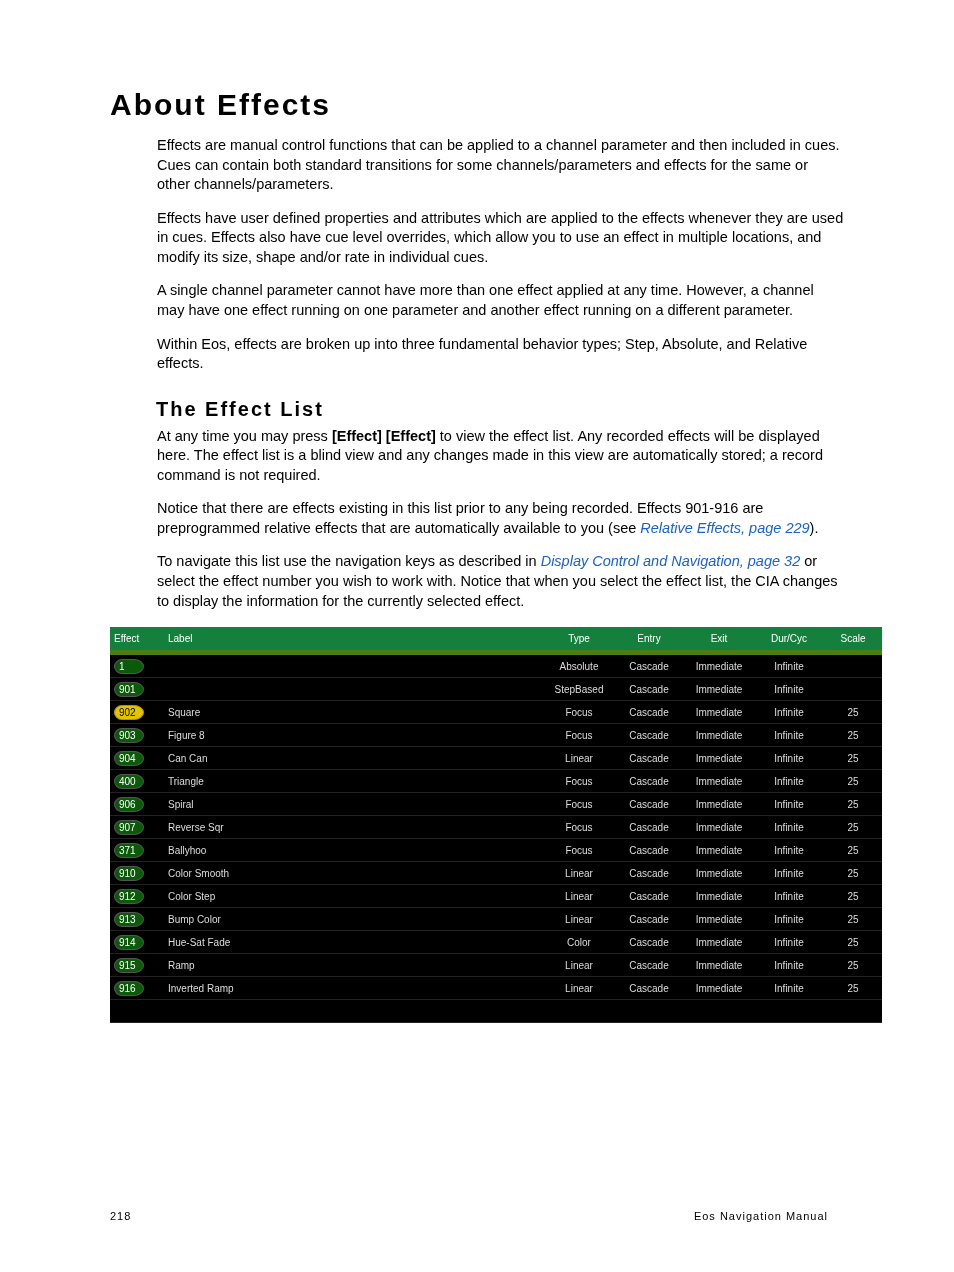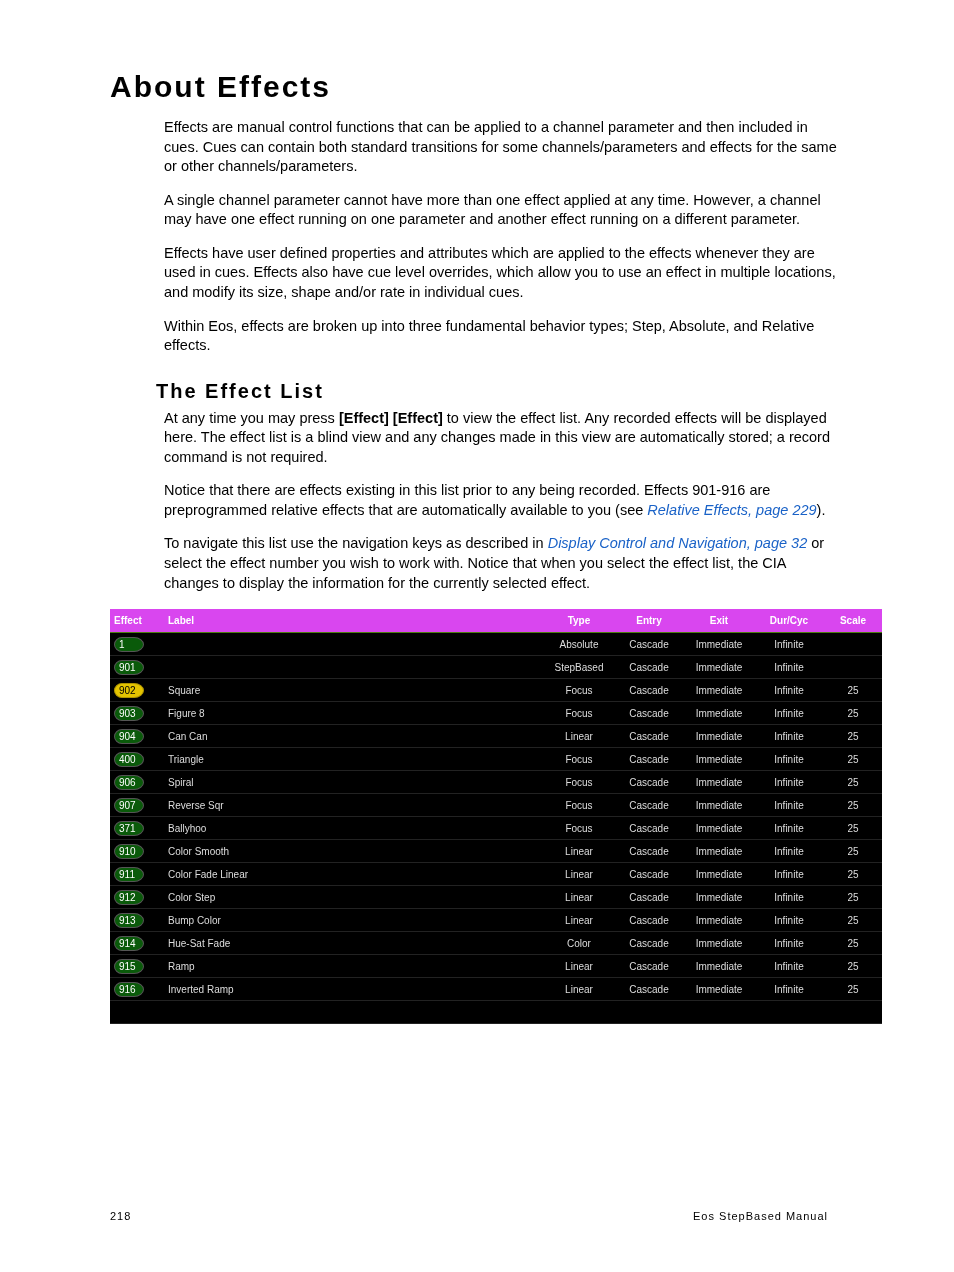--- a/index.html
+++ b/index.html
@@ -6,21 +6,21 @@
     margin: 0;
     padding: 0;
     background: #fff;
     font-family: Arial, Helvetica, sans-serif;
     color: #000;
   }
   .page {
     width: 954px;
     height: 1272px;
     box-sizing: border-box;
-    padding: 70px 110px 50px 110px;
+    padding: 88px 110px 50px 110px;
     position: relative;
     border-radius: 26px;
   }
   h1.main-title {
     font-size: 30px;
     font-weight: bold;
     letter-spacing: 2px;
     margin: 0 0 14px 0;
   }
   h2.sub-title {
@@ -28,47 +28,47 @@
     font-weight: bold;
     letter-spacing: 2px;
     margin: 24px 0 6px 8px;
   }
   .body-block {
     margin-left: 38px;
   }
   p {
     font-size: 14.5px;
     line-height: 1.35;
-    margin: 0 0 14px 16px;
+    margin: 0 0 14px 9px;
   }
   .inline-bold { font-weight: bold; }
   a.xref {
     color: #1a62c7;
     font-style: italic;
     text-decoration: none;
   }
   
   .fx-table-wrap {
     margin: 16px -38px 0 -38px;
     background: #000;
     padding: 0;
   }
   table.fx {
     width: 100%;
     border-collapse: collapse;
     font-size: 10px;
     color: #fff;
   }
   table.fx th {
-    background: #d946ef;
+    background: #15803d;
     color: #fff;
-    font-weight: bold;
+    font-weight: normal;
     padding: 6px 4px;
     text-align: left;
-    border-bottom: 1px solid #4d7c0f;
+    border-bottom: 5px solid #4d7c0f;
   }
   table.fx th.center, table.fx td.center { text-align: center; }
   table.fx td {
     padding: 2px 4px;
     height: 18px;
     border-bottom: 1px solid #222;
     color: #ddd;
     vertical-align: middle;
   }
   td.effect-cell {
@@ -108,22 +108,22 @@
   }
 </style>
 </head>
 <body>
 
 <div class="page">
   <h1 class="main-title">About Effects</h1>
 
   <div class="body-block">
     <p>Effects are manual control functions that can be applied to a channel parameter and then included in cues. Cues can contain both standard transitions for some channels/parameters and effects for the same or other channels/parameters.</p>
+    <p>Effects have user defined properties and attributes which are applied to the effects whenever they are used in cues. Effects also have cue level overrides, which allow you to use an effect in multiple locations, and modify its size, shape and/or rate in individual cues.</p>
     <p>A single channel parameter cannot have more than one effect applied at any time. However, a channel may have one effect running on one parameter and another effect running on a different parameter.</p>
-    <p>Effects have user defined properties and attributes which are applied to the effects whenever they are used in cues. Effects also have cue level overrides, which allow you to use an effect in multiple locations, and modify its size, shape and/or rate in individual cues.</p>
     <p>Within Eos, effects are broken up into three fundamental behavior types; Step, Absolute, and Relative effects.</p>
 
     <h2 class="sub-title">The Effect List</h2>
 
     <p>
       <span>At any time you may press </span><span class="inline-bold">[Effect] [Effect]</span><span> to view the effect list. Any recorded effects will be displayed here. The effect list is a blind view and any changes made in this view are automatically stored; a record command is not required.</span>
     </p>
 
     <p>
       <span>Notice that there are effects existing in this list prior to any being recorded. Effects 901-916 are preprogrammed relative effects that are automatically available to you (see </span><a href="#" class="xref">Relative Effects, page 229</a><span>).</span>
@@ -231,29 +231,20 @@
             <tr>
               <td class="effect-cell"><span class="chip green">910</span></td>
               <td class="label-cell">Color Smooth</td>
               <td class="center">Linear</td>
               <td class="center">Cascade</td>
               <td class="center">Immediate</td>
               <td class="center">Infinite</td>
               <td class="center">25</td>
             </tr>
             <tr>
-              <td class="effect-cell"><span class="chip green">911</span></td>
-              <td class="label-cell">Color Fade Linear</td>
-              <td class="center">Linear</td>
-              <td class="center">Cascade</td>
-              <td class="center">Immediate</td>
-              <td class="center">Infinite</td>
-              <td class="center">25</td>
-            </tr>
-            <tr>
               <td class="effect-cell"><span class="chip green">912</span></td>
               <td class="label-cell">Color Step</td>
               <td class="center">Linear</td>
               <td class="center">Cascade</td>
               <td class="center">Immediate</td>
               <td class="center">Infinite</td>
               <td class="center">25</td>
             </tr>
             <tr>
               <td class="effect-cell"><span class="chip green">913</span></td>
@@ -300,15 +291,15 @@
               <td>&nbsp;</td>
               <td>&nbsp;</td>
             </tr>
           </tbody>
       </table>
     </div>
   </div>
 
   <div class="footer">
     <span>218</span>
-    <span>Eos StepBased Manual</span>
+    <span>Eos Navigation Manual</span>
   </div>
 </div>
 
 </body></html>

